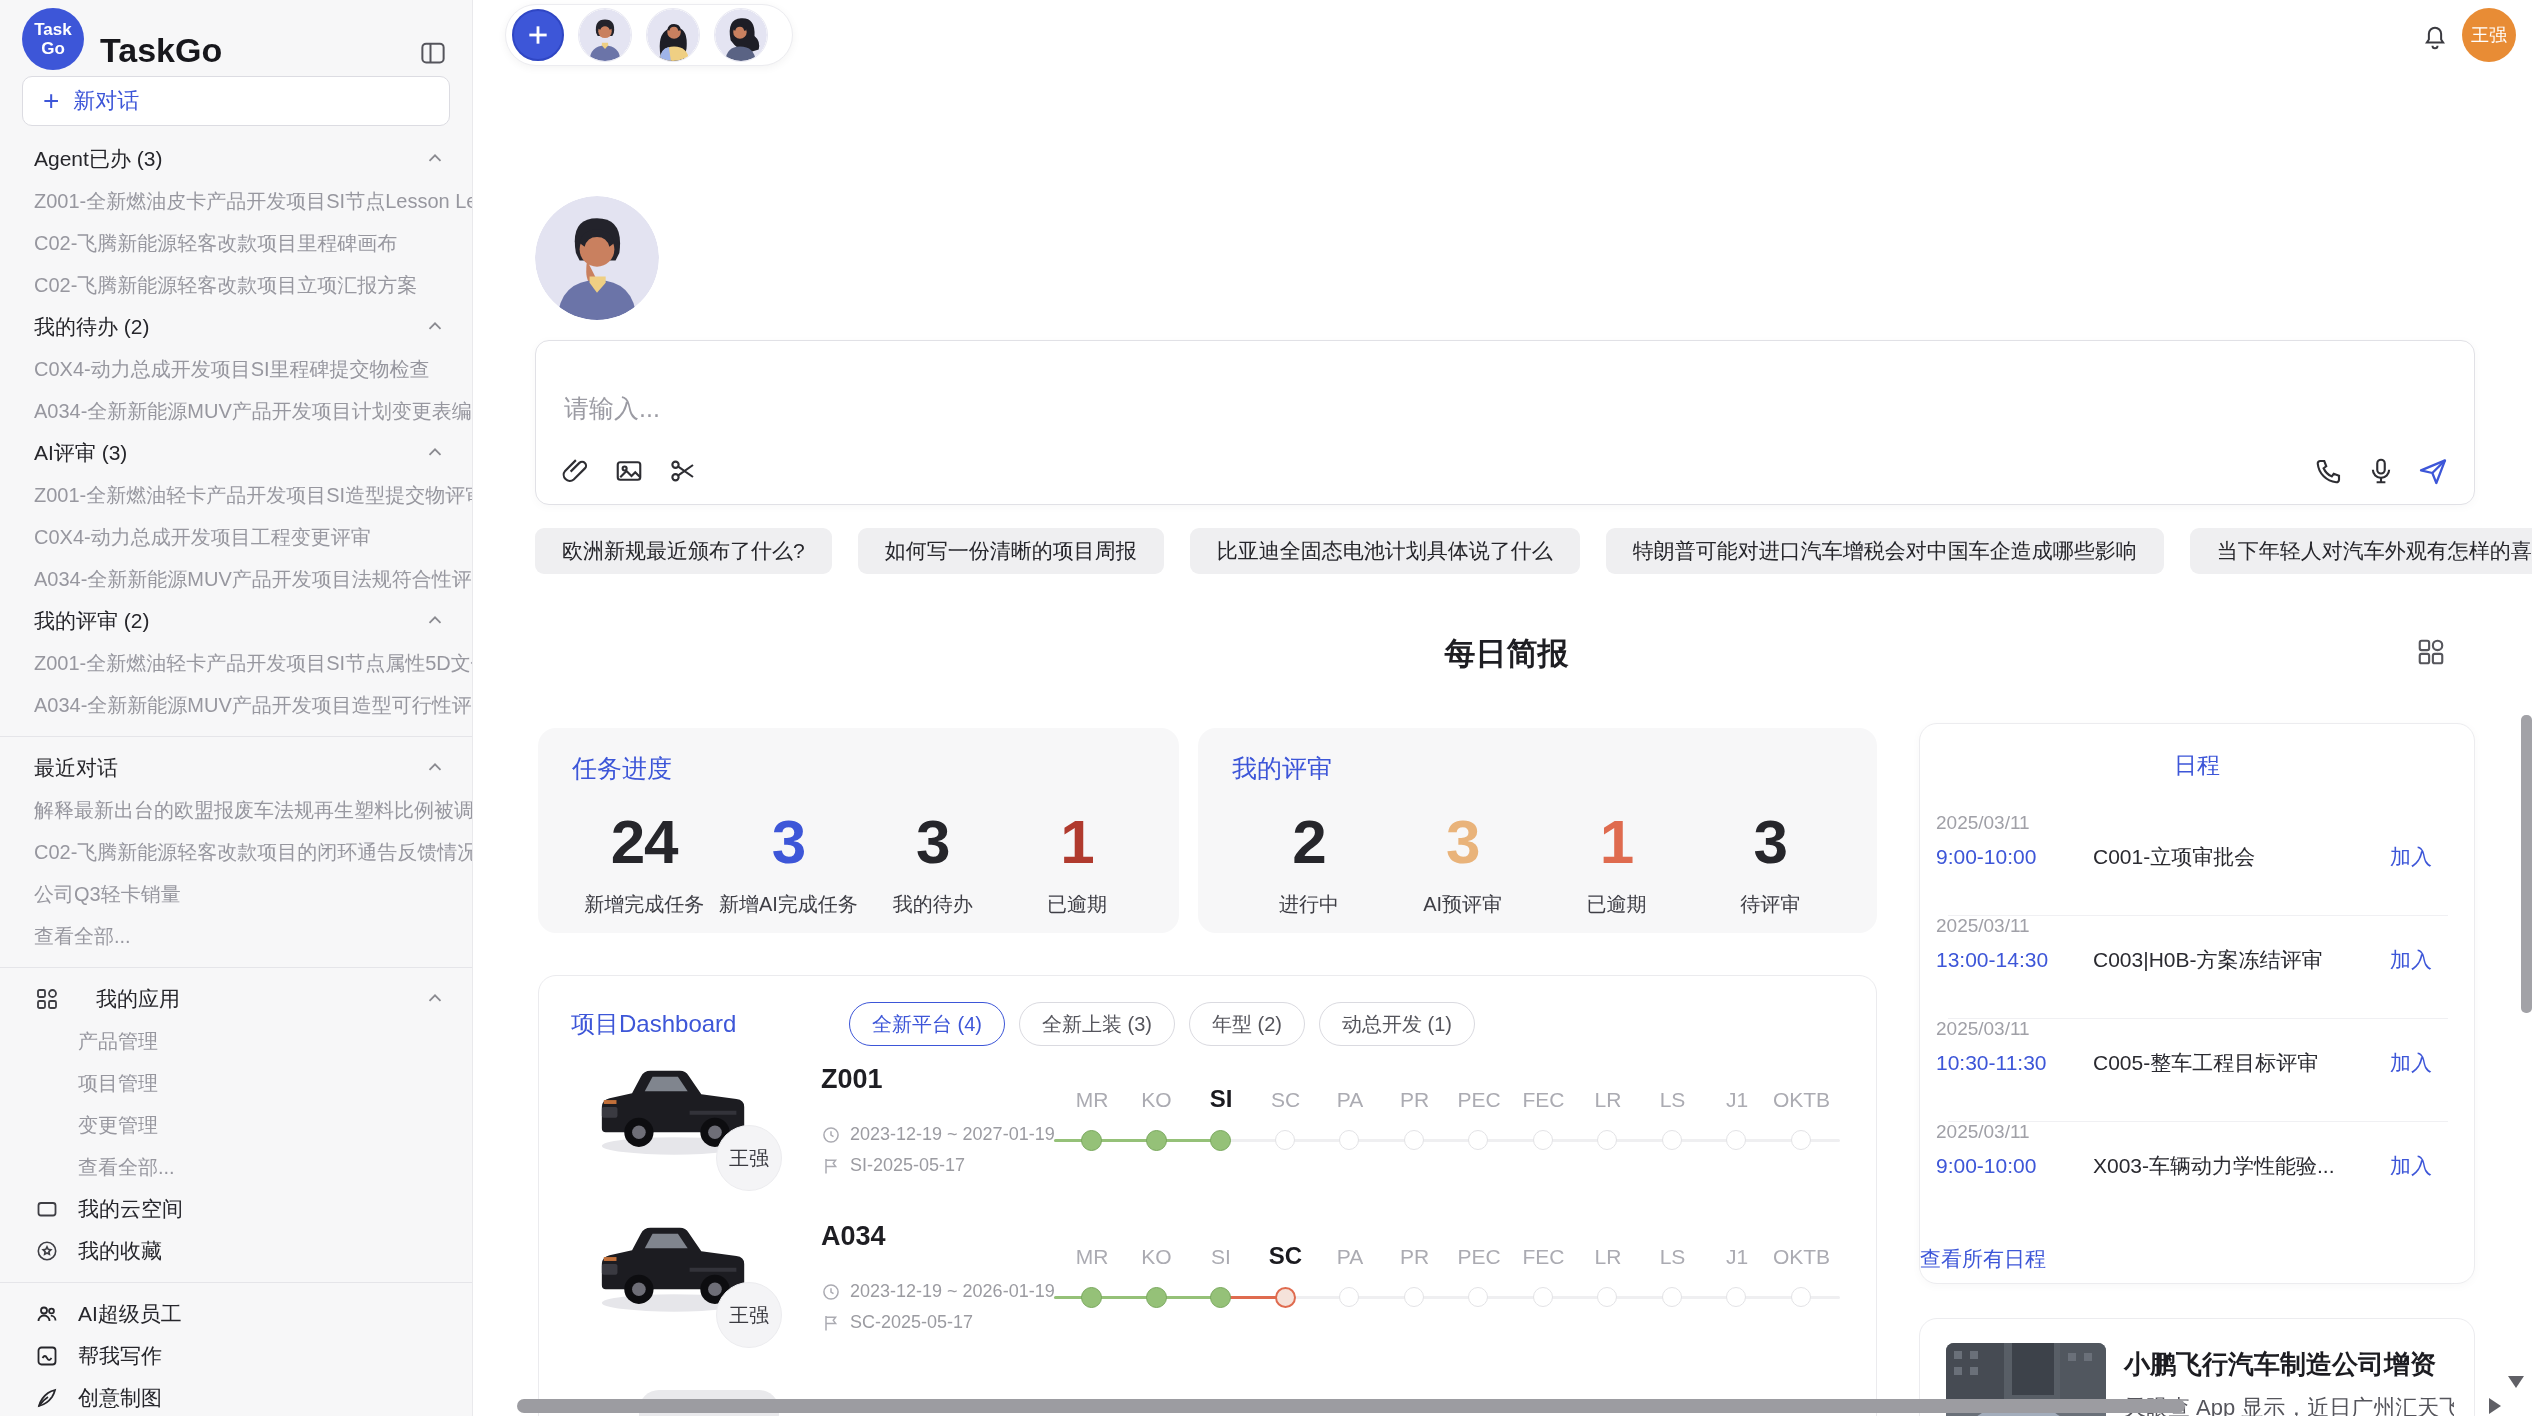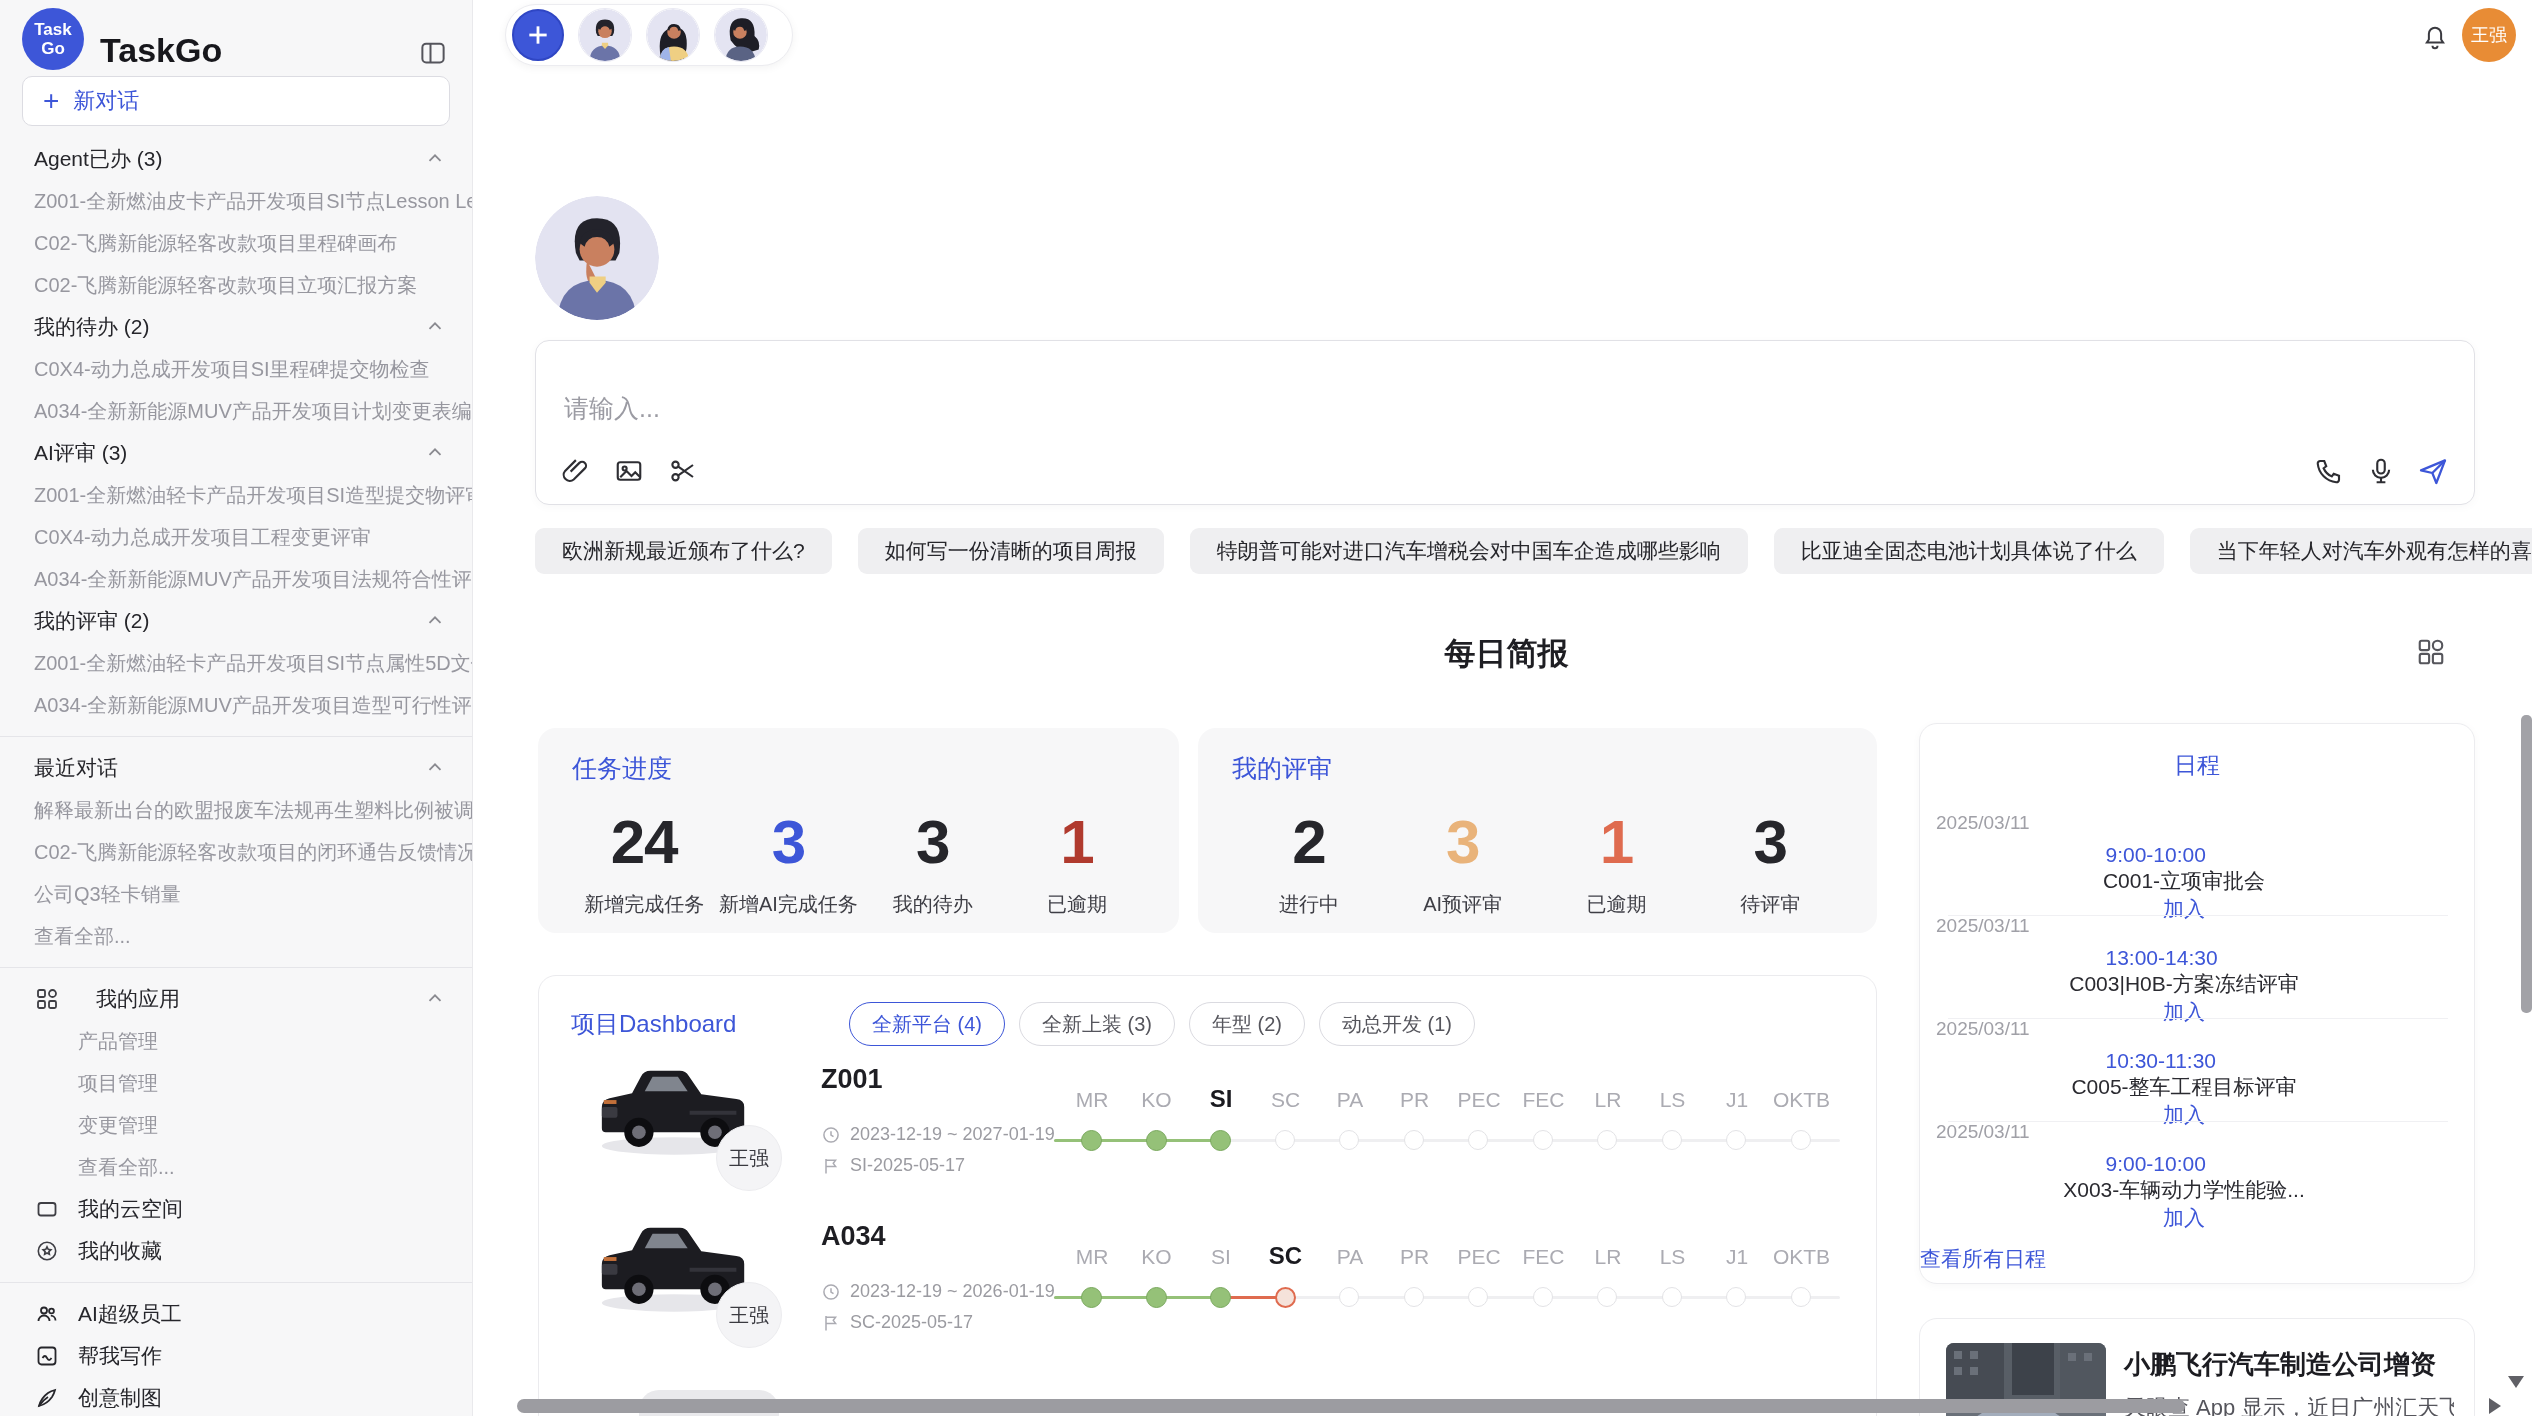--- a/index.html
+++ b/index.html
@@ -85,21 +85,21 @@
           border:1.5px solid #E3E3E6;box-sizing:border-box;}
   .ms-dot.done{background:#95C178;border:1.5px solid #79A85D;width:21px;height:21px;}
   .ms-dot.over{background:#F5E2DA;border:2px solid #DF6B4F;width:21px;height:21px;}
   .row3-sliver{position:absolute;left:100px;top:414px;width:140px;height:40px;border-radius:20px 20px 0 0;background:#E9E9EC;}
   
   .sched{position:absolute;left:1919px;top:723px;width:556px;height:561px;background:#fff;border:1px solid #ECECEF;
          border-radius:18px;box-sizing:border-box;box-shadow:0 2px 10px rgba(0,0,0,.03);}
   .sched-title{position:absolute;left:0;top:26px;width:100%;text-align:center;font-size:23px;color:#3D56D8;}
   .ev{position:absolute;left:16px;width:496px;}
   .ev-date{font-size:19px;color:#A0A0A7;}
-  .ev-main{display:flex;align-items:center;margin-top:9px;flex-direction:column;}
+  .ev-main{display:flex;align-items:center;margin-top:9px;}
   .ev-time{font-size:21px;color:#3D56D8;width:157px;}
   .ev-name{font-size:21px;color:#2A2A30;flex:1;}
   .ev-join{font-size:21px;color:#3D56D8;cursor:pointer;}
   .ev-div{position:absolute;left:28px;width:500px;height:1px;background:#F0F0F3;}
   .sched-all{position:absolute;left:0;top:521px;width:100%;text-align:left;font-size:21px;color:#3D56D8;cursor:pointer;}
   
   .news{position:absolute;left:1919px;top:1318px;width:556px;height:130px;background:#fff;border:1px solid #ECECEF;
         border-radius:18px;box-sizing:border-box;}
   .news-img{position:absolute;left:26px;top:24px;width:160px;height:100px;border-radius:8px;overflow:hidden;}
   .news-title{position:absolute;left:204px;top:28px;font-size:26px;font-weight:bold;color:#1C1C21;}
@@ -401,22 +401,22 @@
           <path d="M3 11.5 L21 4 L14.5 21 L11.5 13.5 Z"></path>
             <path d="M21 4 L11.5 13.5"></path>
           </svg>
       </div>
     </div>
   </div>
 
   <div class="chips" id="chips">
       <button class="chip">欧洲新规最近颁布了什么?</button>
       <button class="chip">如何写一份清晰的项目周报</button>
+      <button class="chip">比亚迪全固态电池计划具体说了什么</button>
       <button class="chip">特朗普可能对进口汽车增税会对中国车企造成哪些影响</button>
-      <button class="chip">比亚迪全固态电池计划具体说了什么</button>
       <button class="chip">当下年轻人对汽车外观有怎样的喜好趋势</button>
     </div>
 
   <div class="brief-head">每日简报</div>
   <div class="brief-grid-ic">
     <svg width="30" height="30" viewBox="0 0 24 24" fill="none" stroke="#56565C" stroke-width="1.7">
       <rect x="3" y="3" width="7.5" height="7.5" rx="1.5"></rect>
         <rect x="13.5" y="3" width="7.5" height="7.5" rx="3.7"></rect>
       <rect x="3" y="13.5" width="7.5" height="7.5" rx="1.5"></rect>
         <rect x="13.5" y="13.5" width="7.5" height="7.5" rx="1.5"></rect>

